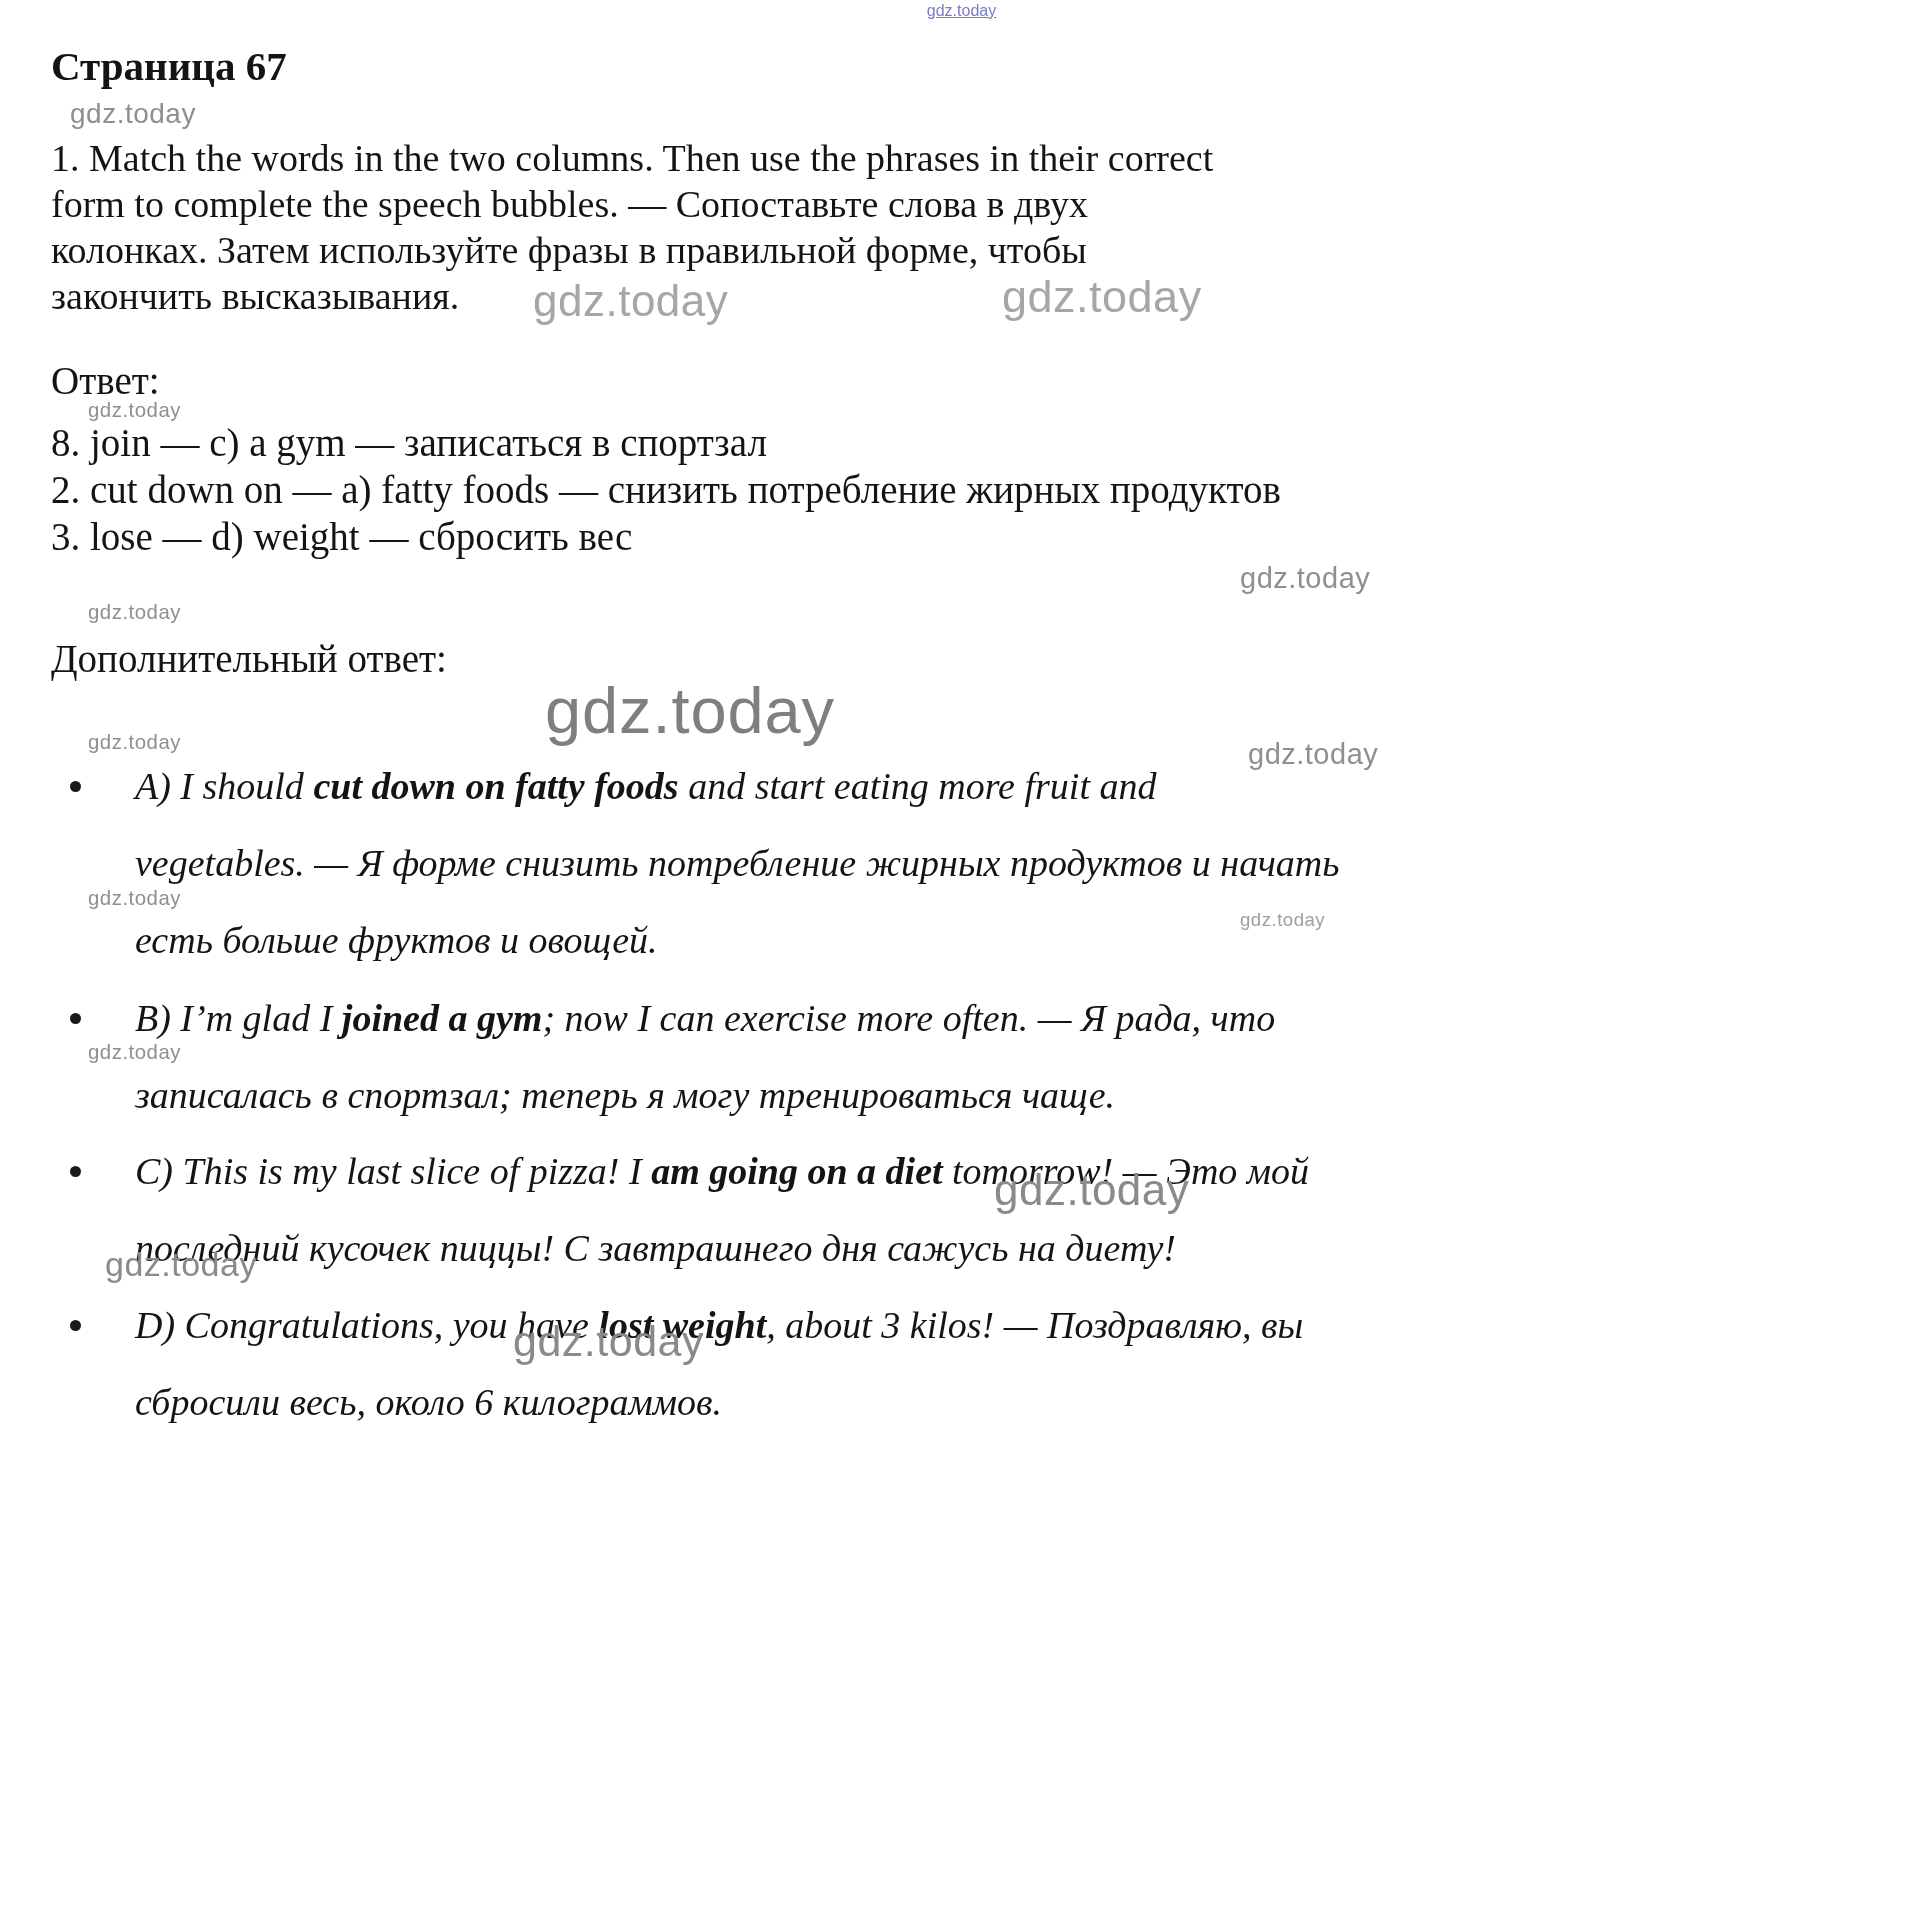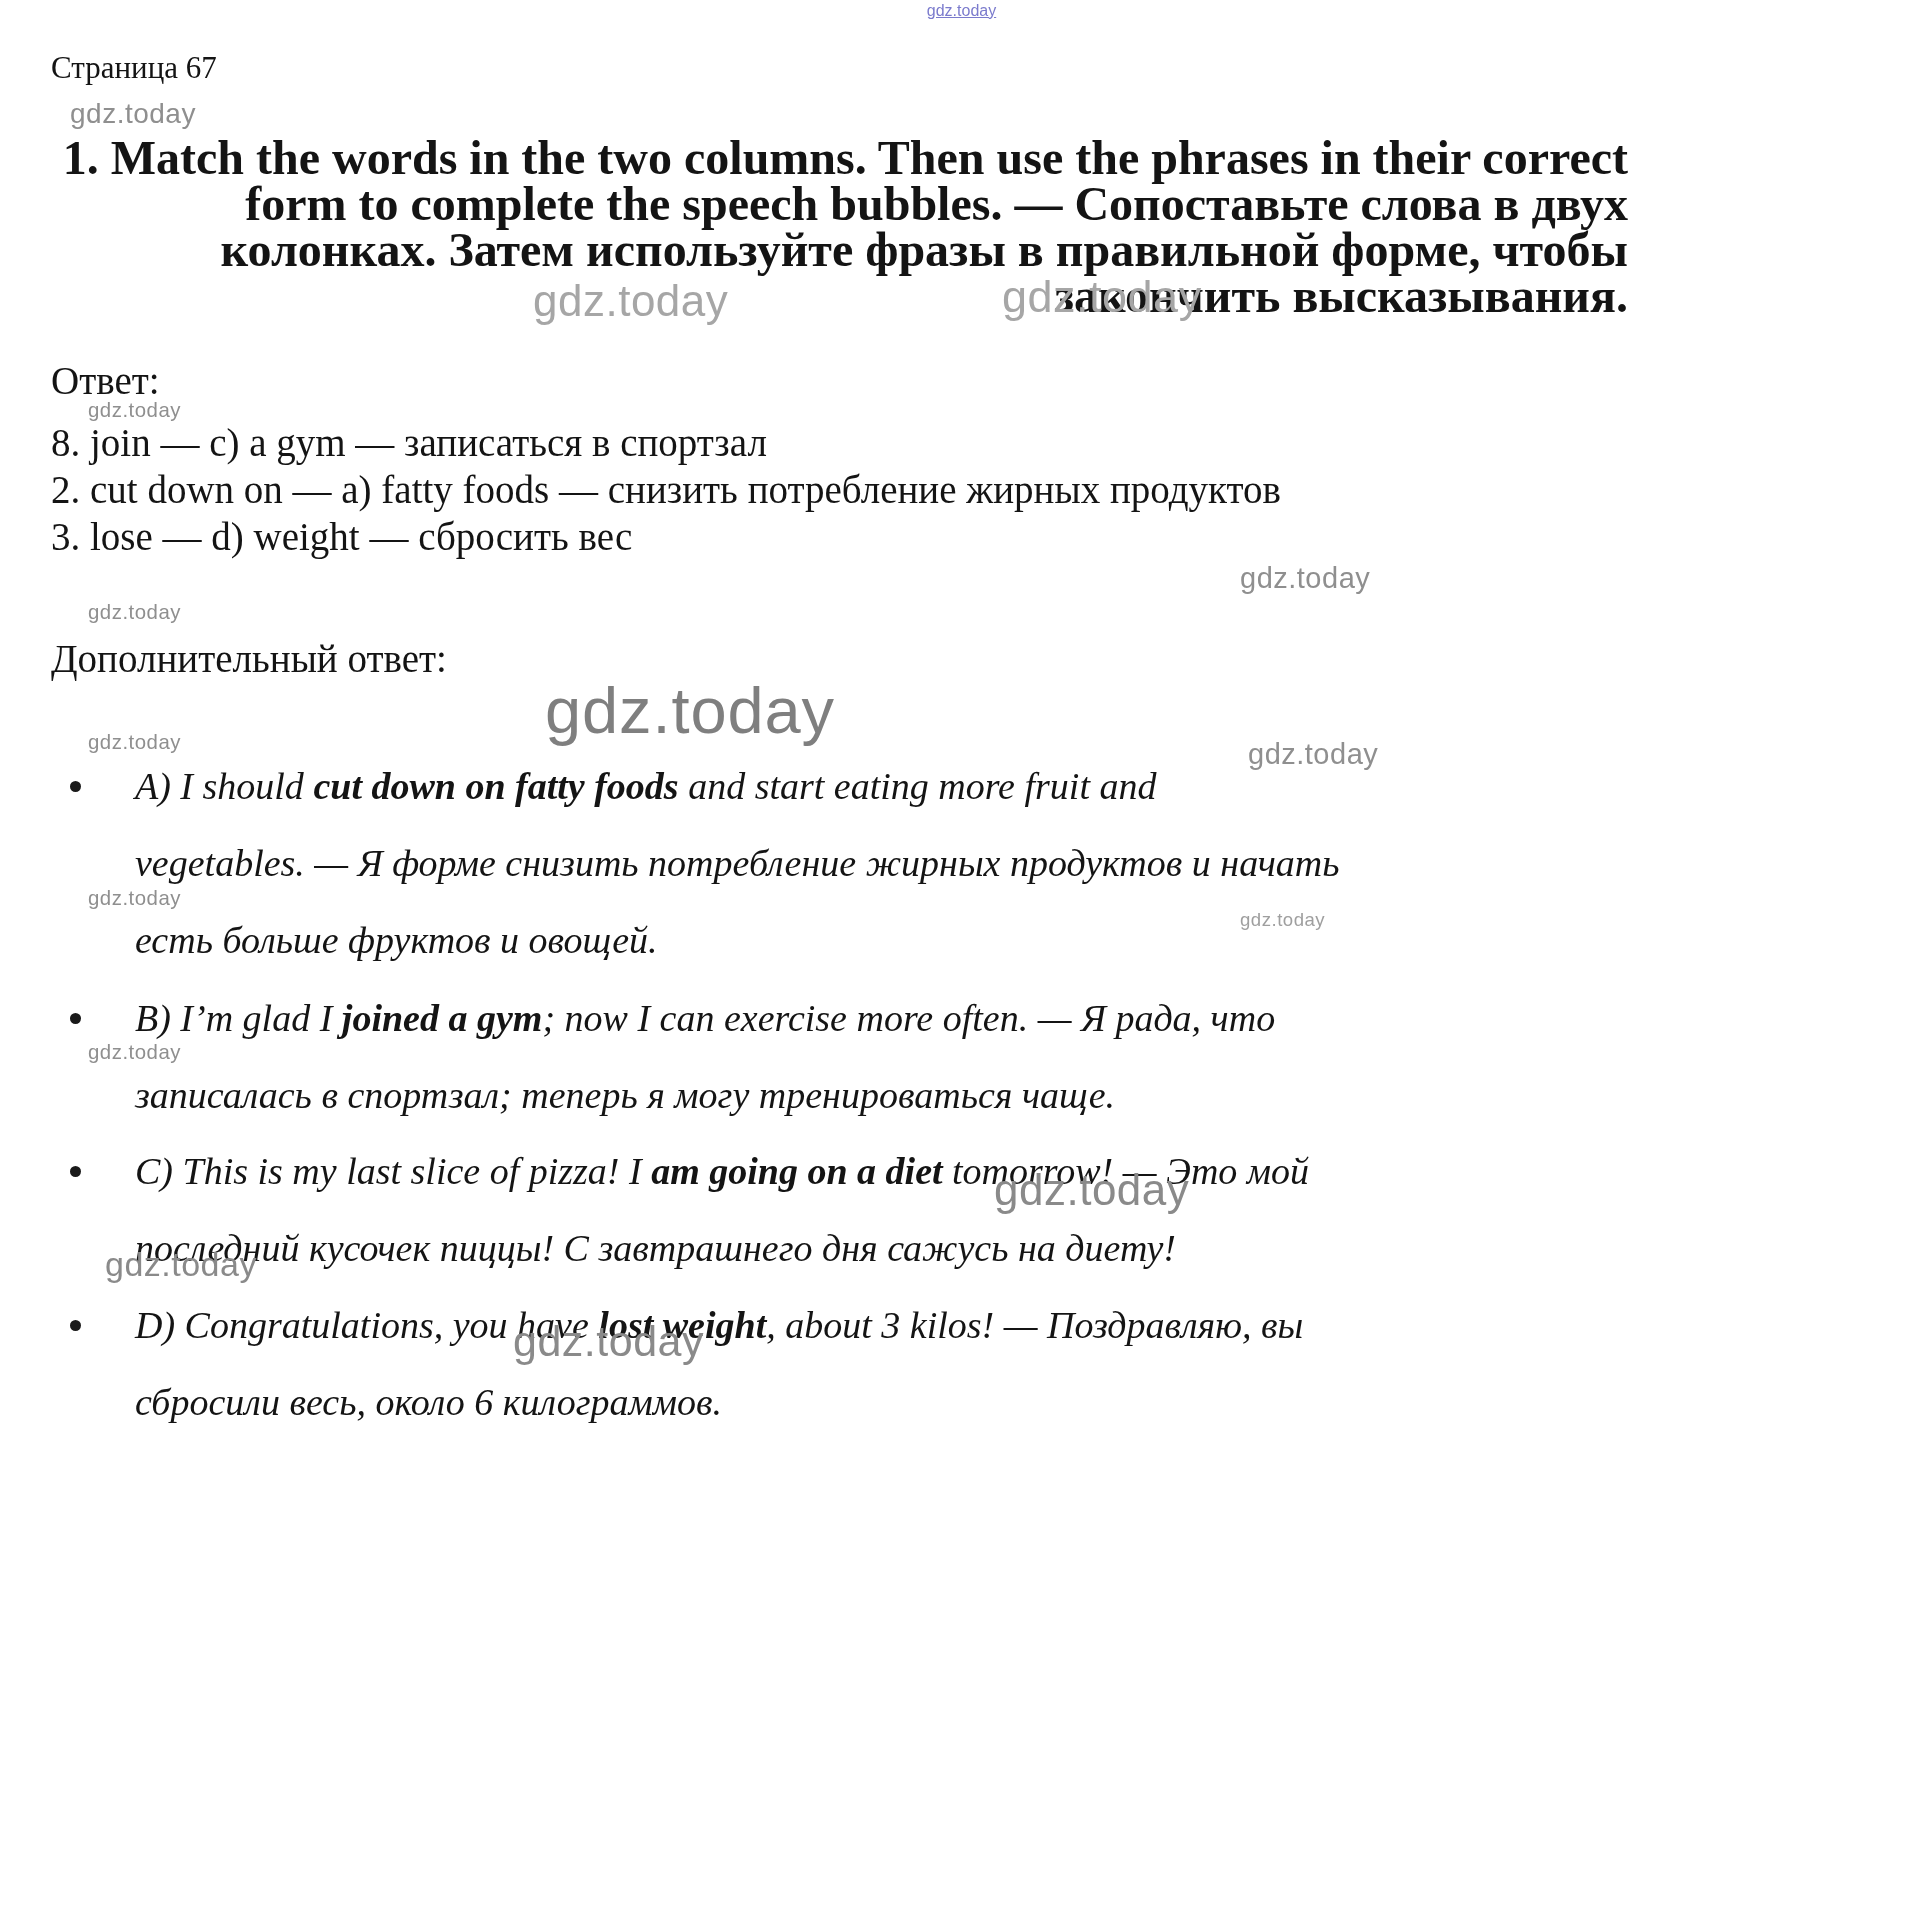--- a/index.html
+++ b/index.html
@@ -45,32 +45,31 @@
   .wm-7  { left: 88px;   top: 887px;  font-size: 20.4px; color: #8f8f8f; }
   .wm-8  { left: 1240px; top: 909px;  font-size: 18.6px; color: #9f9f9f; }
   .wm-9  { left: 88px;   top: 1041px; font-size: 20.4px; color: #8f8f8f; }
   .wm-10 { left: 994px; top: 1165px; font-size: 44px; color: #8a8a8a; }
   .wm-11 { left: 105px;  top: 1245px; font-size: 34px; color: #8a8a8a; }
   .wm-12 { left: 513px;  top: 1317px; font-size: 43px; color: #8a8a8a; }
 
   
   .page-title {
     position: absolute;
-    left: 51px; top: 50px;
-    font-size: 31px;
-    font-weight: normal;
+    left: 51px; top: 42px;
+    font-size: 41px;
+    font-weight: bold;
   }
   .task {
     position: absolute;
     left: 51px; top: 135px;
     width: 1577px;
-    font-size: 48px;
-    font-weight: bold;
+    font-size: 38px;
+    font-weight: normal;
     line-height: 46px;
-    text-align: right;
   }
   .answer-label {
     position: absolute;
     left: 51px; top: 358px;
     font-size: 39px;
   }
   .match-list {
     position: absolute;
     left: 51px; top: 419px;
     width: 1484px;

